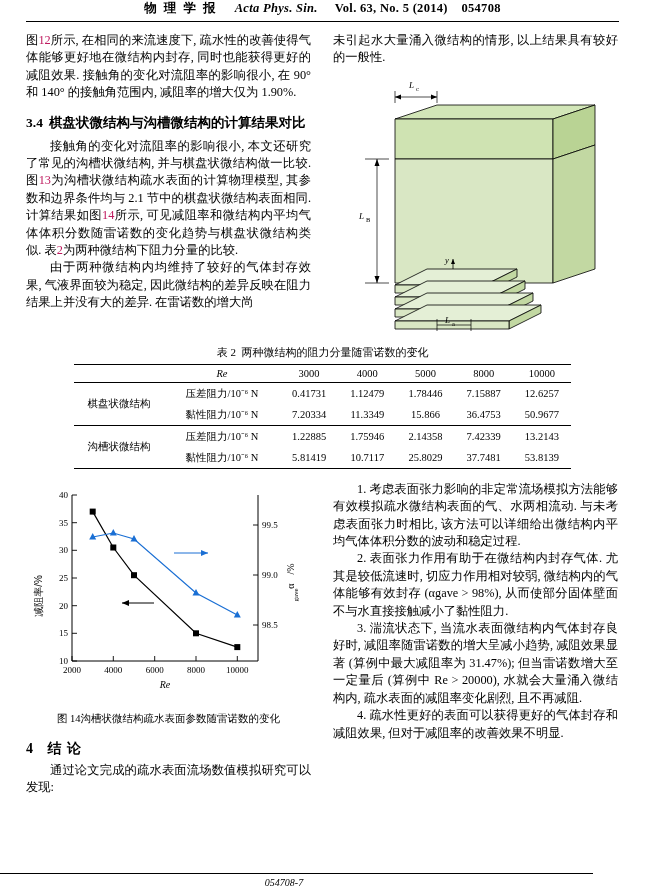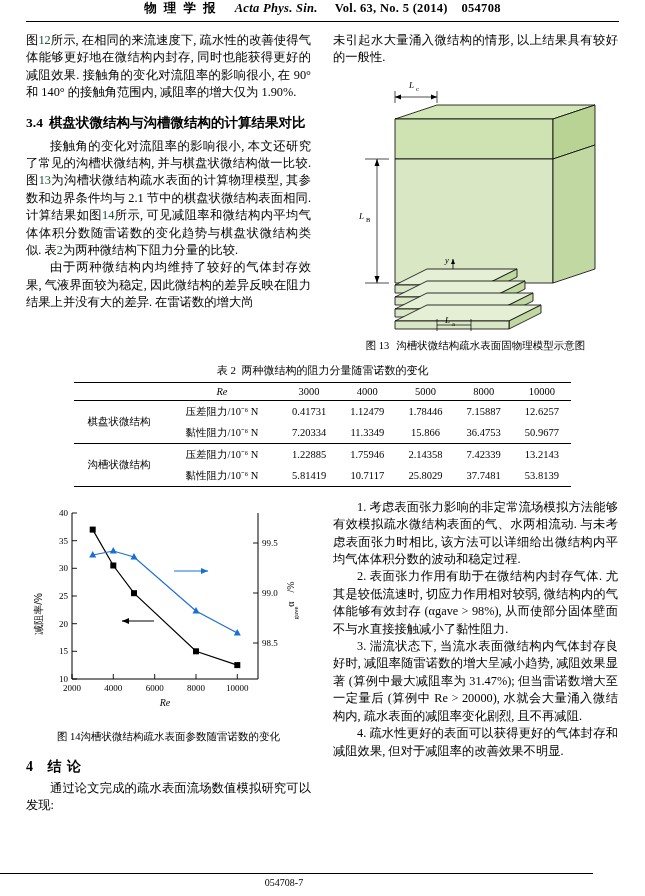--- a/index.html
+++ b/index.html
@@ -55,21 +55,21 @@
   }
   p.indent { text-indent: 24px; }
   .sec-head {
     font-size: 13.5px;
     font-weight: bold;
     line-height: 19px;
     margin: 11px 0 6px 0;
     font-family: Liberation Serif, serif;
   }
   .sec-head .num { margin-right: 6px; }
-  .blue { color: #14532d; }
+  .blue { color: #be185d; }
   
   .fig-box {
     position: relative;
     width: 285px;
     height: 262px;
     margin-top: 6px;
   }
   .fig-cap {
     font-size: 10.5px;
     text-align: center;
@@ -125,20 +125,21 @@
     margin: 14px 0 4px 0;
     letter-spacing: 1px;
   }
   .footer {
     position: absolute;
     bottom: 8px;
     left: 0;
     width: 568px;
     text-align: center;
     font-size: 10px;
+    font-style: italic;
   }
   .footer-rule {
     width: 593px;
     margin: 0 auto 3px auto;
     border-bottom: 1px solid #000;
   }
   svg { display: block; }
 </style>
 </head>
 <body>
@@ -240,23 +241,20 @@
           </g>
 
           <g stroke="#000" stroke-width="0.7" fill="none">
             <line x1="104" y1="246" x2="104" y2="258"></line>
             <line x1="138" y1="246" x2="138" y2="258"></line>
             <line x1="104" y1="252" x2="138" y2="252"></line>
           </g>
           <text x="112" y="250" font-size="9" font-family="Liberation Serif, serif" font-style="italic">L</text>
           <text x="119" y="253" font-size="6.5" font-family="Liberation Serif, serif">a</text>
         </svg>
-      </div>
-      <div class="fig-cap">
-        <span class="lbl">图 13</span><span>沟槽状微结构疏水表面固物理模型示意图</span>
       </div>
     </div>
   </div>
 
   <div class="tbl-wrap">
     <div class="tbl-title">
       <span>表 2</span>&nbsp;&nbsp;<span>两种微结构的阻力分量随雷诺数的变化</span>
     </div>
     <table class="t2">
       <tbody>

